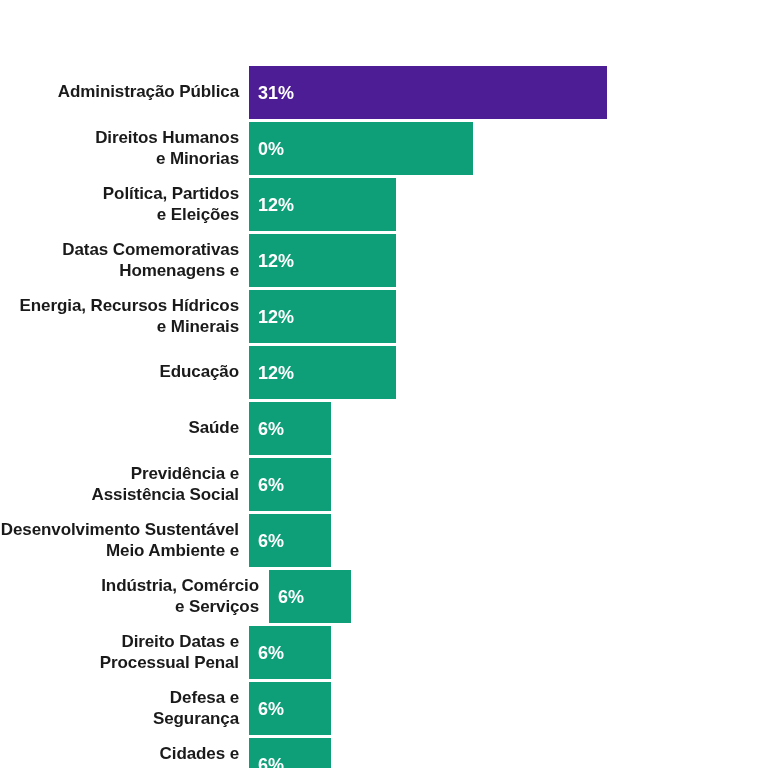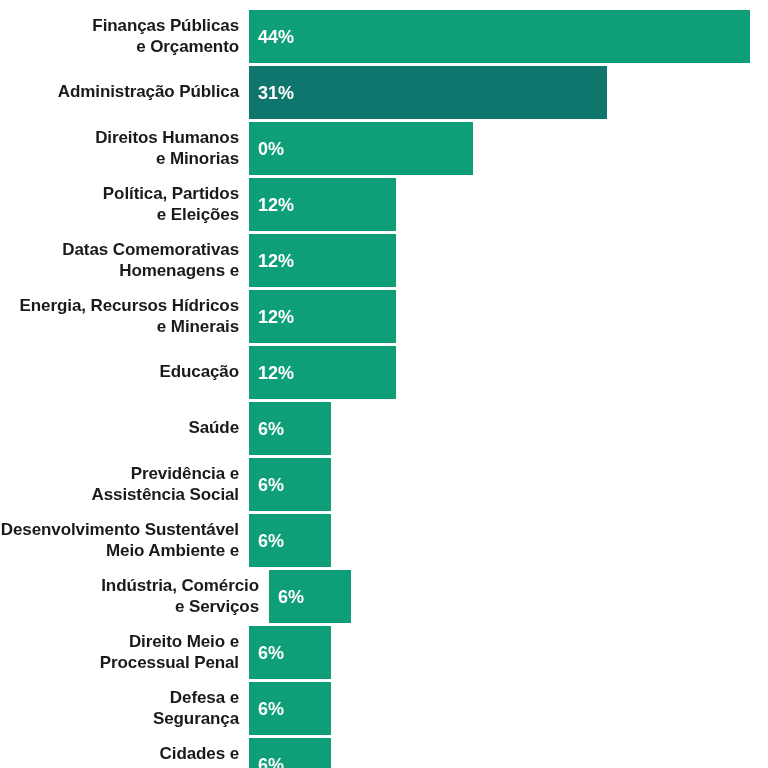--- a/index.html
+++ b/index.html
@@ -71,34 +71,25 @@
     font-weight: bold;
     color: #ffffff;
     line-height: 1;
     letter-spacing: 0px;
   }
 </style>
 </head>
 <body>
 
 <div id="chart">
-    <div class="bar-row" style="top: 10px;">
-      <div class="cat-label">
-        <span>Finanças Públicas</span>
-        <span>e Orçamento</span>
-      </div>
-      <div class="bar" style="left: 249px; width: 501px; background: rgb(14, 158, 120);">
-        <span class="bar-value">44%</span>
-      </div>
-    </div>
     <div class="bar-row" style="top: 66px;">
       <div class="cat-label">
         <span>Administração Pública</span>
       </div>
-      <div class="bar" style="left: 249px; width: 358px; background: #0f766e;">
+      <div class="bar" style="left: 249px; width: 358px; background: #4c1d95;">
         <span class="bar-value">31%</span>
       </div>
     </div>
     <div class="bar-row" style="top: 122px;">
       <div class="cat-label">
         <span>Direitos Humanos</span>
         <span>e Minorias</span>
       </div>
       <div class="bar" style="left: 249px; width: 224px; background: rgb(14, 158, 120);">
         <span class="bar-value">0%</span>
@@ -169,21 +160,21 @@
       <div class="cat-label">
         <span>Indústria, Comércio</span>
         <span>e Serviços</span>
       </div>
       <div class="bar" style="left: 249px; width: 82px; background: rgb(14, 158, 120);">
         <span class="bar-value">6%</span>
       </div>
     </div>
     <div class="bar-row" style="top: 626px;">
       <div class="cat-label">
-        <span>Direito Meio e</span>
+        <span>Direito Datas e</span>
         <span>Processual Penal</span>
       </div>
       <div class="bar" style="left: 249px; width: 82px; background: rgb(14, 158, 120);">
         <span class="bar-value">6%</span>
       </div>
     </div>
     <div class="bar-row" style="top: 682px;">
       <div class="cat-label">
         <span>Defesa e</span>
         <span>Segurança</span>

